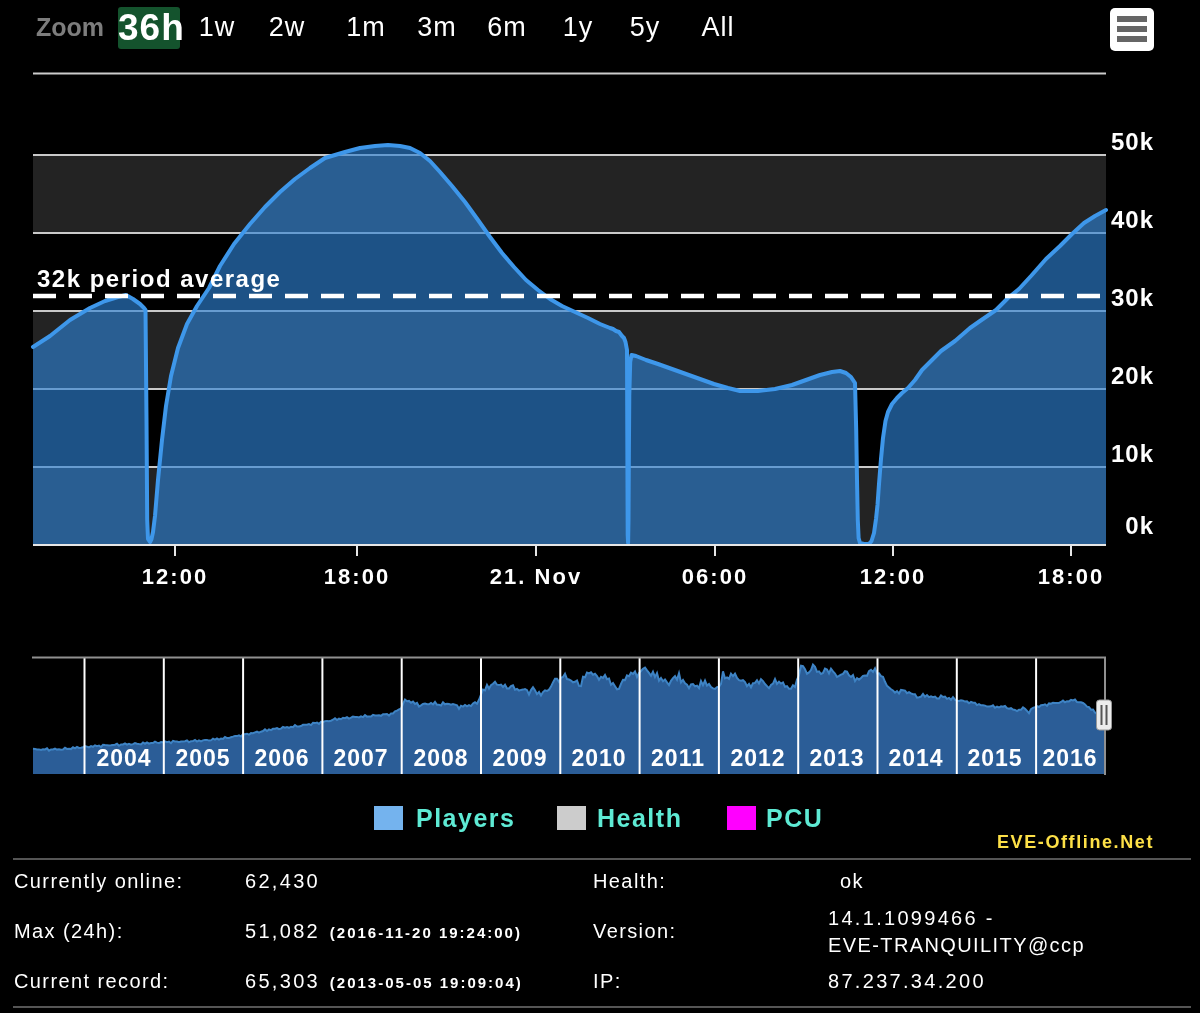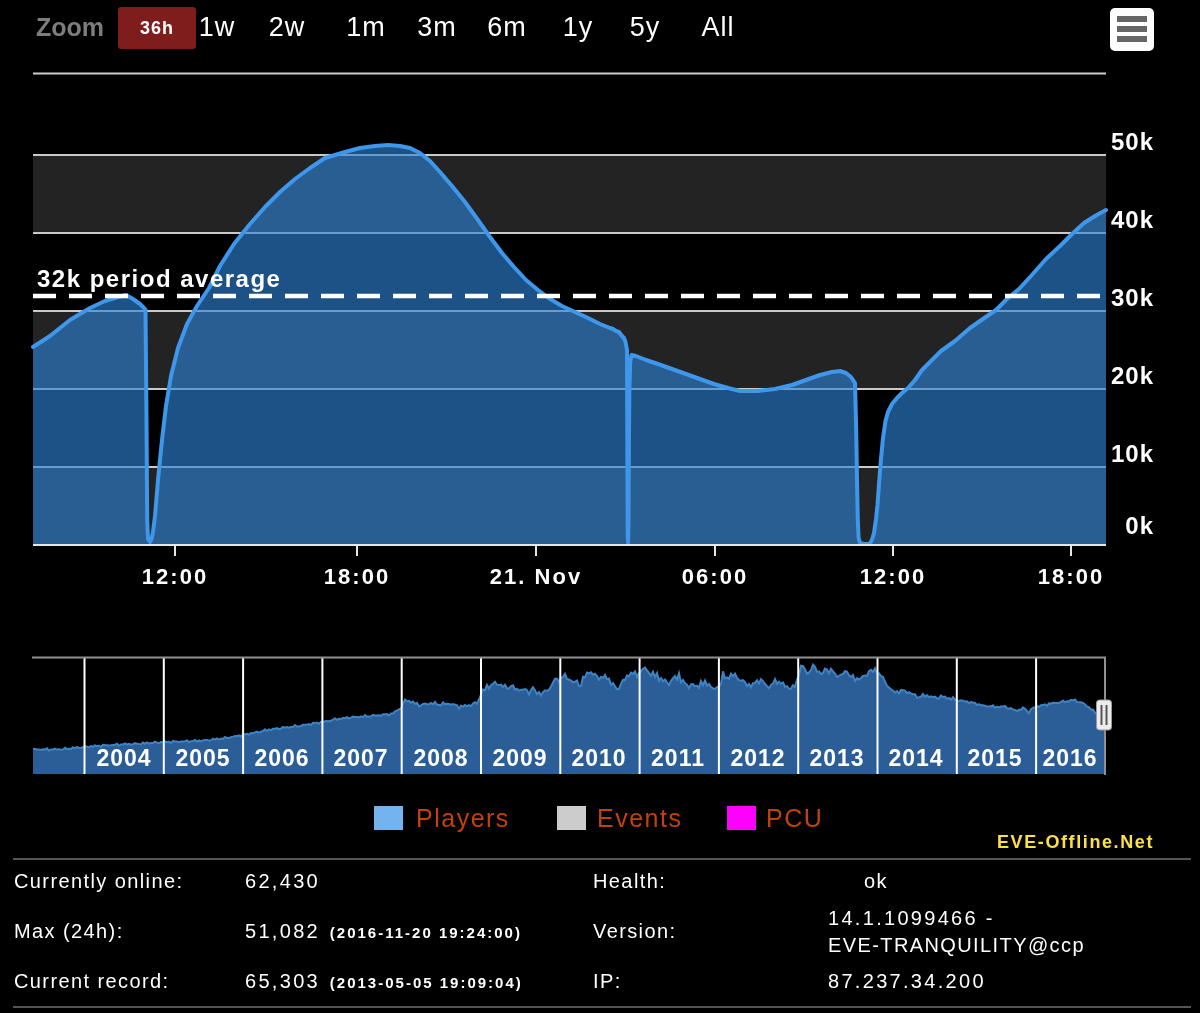--- a/index.html
+++ b/index.html
@@ -2,26 +2,26 @@
 <html><head>
 <meta charset="utf-8">
 <style>
   html,body{margin:0;padding:0;background:#000;}
   body{width:1200px;height:1013px;position:relative;overflow:hidden;
        font-family:"Liberation Sans",sans-serif;}
   .abs{position:absolute;}
   .zoomlbl{position:absolute;left:36px;top:13px;font-size:25px;font-weight:bold;color:#7d7d7d;}
   .btn{position:absolute;top:12px;width:100px;margin-left:-50px;text-align:center;
        font-size:27px;font-weight:normal;color:#fff;letter-spacing:1px;}
-  .btnsel{position:absolute;left:118px;top:7px;width:78px;height:42px;background:#7f1d1d;
-          border-radius:3px;color:#fff;font-size:18px;font-weight:bold;text-align:center;
+  .btnsel{position:absolute;left:118px;top:7px;width:62px;height:42px;background:#14532d;
+          border-radius:3px;color:#fff;font-size:37px;font-weight:bold;text-align:center;
           line-height:42px;letter-spacing:1px;}
   .burger{position:absolute;left:1110px;top:8px;width:44px;height:43px;background:#fff;border-radius:5px;}
   .burger div{position:absolute;left:7px;width:30px;height:6px;background:#666;}
-  .legtxt{position:absolute;top:804px;font-size:25px;font-weight:normal;color:#c2410c;letter-spacing:1.5px;}
+  .legtxt{position:absolute;top:804px;font-size:25px;font-weight:bold;color:#5eead4;letter-spacing:1.5px;}
   .legsq{position:absolute;top:806px;width:29px;height:24px;}
   .brand{position:absolute;top:832px;right:46px;font-size:18px;font-weight:bold;color:#fde047;letter-spacing:1.6px;}
   .info{font-size:20px;color:#fff;letter-spacing:1.4px;white-space:nowrap;}
   .info small{font-size:15px;font-weight:bold;letter-spacing:2px;margin-left:2px;margin-top:12px;}
   .num{letter-spacing:2.3px;}
   .hr{position:absolute;left:13px;width:1178px;height:2px;background:#555;}
 </style>
 </head>
 <body>
 
@@ -130,31 +130,31 @@
 
     <rect x="1096.5" y="700" width="15" height="30" rx="3" fill="#ececec" stroke="#999" stroke-width="1"></rect>
     <line x1="1101.5" y1="705" x2="1101.5" y2="725" stroke="#555" stroke-width="2"></line>
     <line x1="1106.5" y1="705" x2="1106.5" y2="725" stroke="#555" stroke-width="2"></line>
   </g>
 </svg>
 
 <div class="legsq" style="left:374px;background:#74b3ee"></div>
 <div class="legtxt" style="left:416px">Players</div>
 <div class="legsq" style="left:557px;background:#cccccc"></div>
-<div class="legtxt" style="left:597px">Events</div>
+<div class="legtxt" style="left:597px">Health</div>
 <div class="legsq" style="left:727px;background:#ff00ff"></div>
 <div class="legtxt" style="left:766px">PCU</div>
 <div class="brand">EVE-Offline.Net</div>
 
 <div class="hr" style="top:858px"></div>
 <div class="hr" style="top:1006px"></div>
 <div class="abs info" style="left:14px;top:870px">Currently online:</div>
 <div class="abs info num" style="left:245px;top:870px">62,430</div>
 <div class="abs info" style="left:593px;top:870px">Health:</div>
-<div class="abs info" style="left:864px;top:870px">ok</div>
+<div class="abs info" style="left:840px;top:870px">ok</div>
 <div class="abs info" style="left:14px;top:920px">Max (24h):</div>
 <div class="abs info num" style="left:245px;top:920px">51,082 <small>(2016-11-20 19:24:00)</small></div>
 <div class="abs info" style="left:593px;top:920px">Version:</div>
 <div class="abs info" style="left:828px;top:905px;line-height:27px"><span class="num">14.1.1099466 -</span><br>EVE-TRANQUILITY@ccp</div>
 <div class="abs info" style="left:14px;top:970px">Current record:</div>
 <div class="abs info num" style="left:245px;top:970px">65,303 <small>(2013-05-05 19:09:04)</small></div>
 <div class="abs info" style="left:593px;top:970px">IP:</div>
 <div class="abs info num" style="left:828px;top:970px">87.237.34.200</div>
 
 </body></html>

